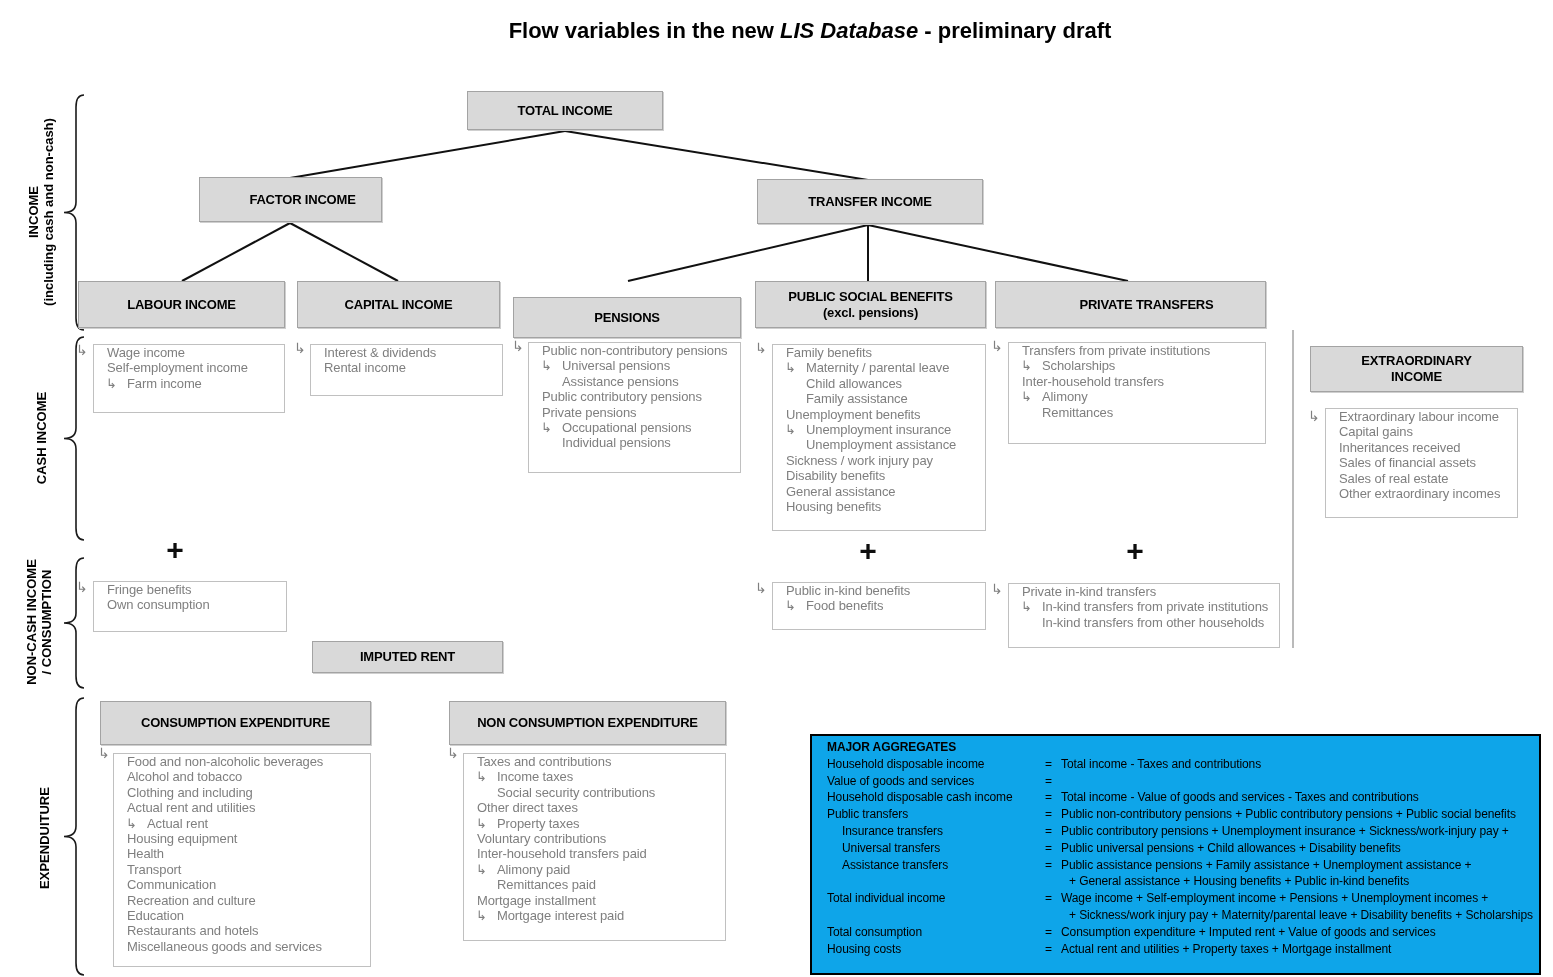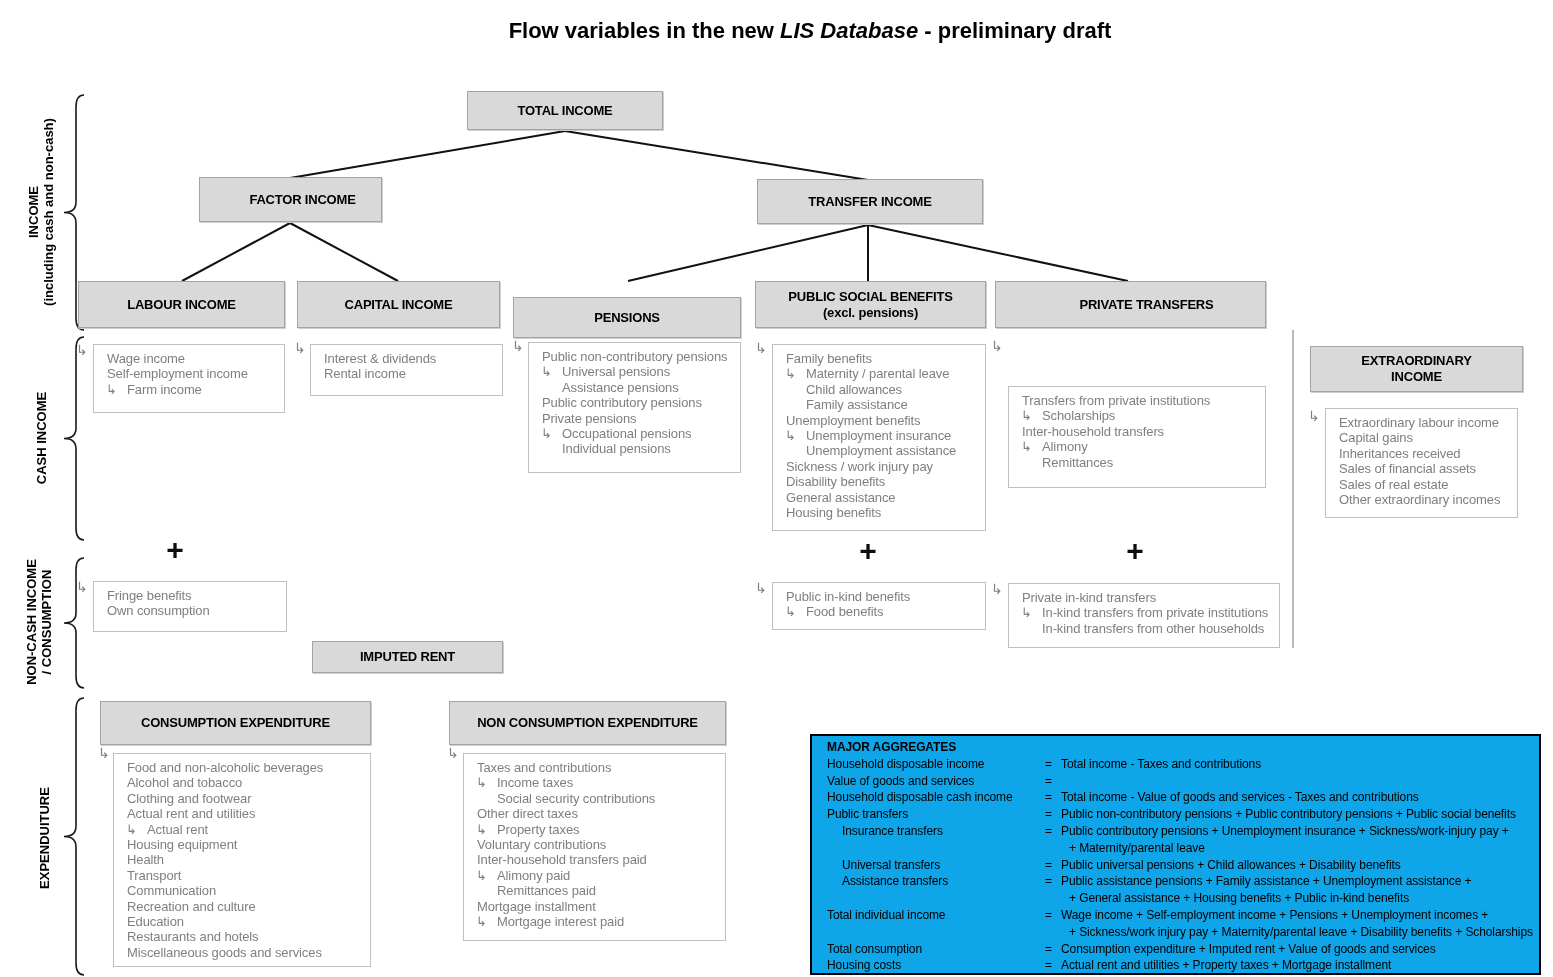--- a/index.html
+++ b/index.html
@@ -16,21 +16,21 @@
   svg.overlay { position:absolute; left:0; top:0; pointer-events:none; }
   .gbox {
     position:absolute; background:#d9d9d9; border:1px solid #a3a3a3;
     box-shadow:1px 1px 0 #cfcfcf;
     display:flex; flex-direction:column; align-items:center; justify-content:center;
     font-weight:bold; font-size:13px; line-height:16px; color:#000; text-align:center;
     letter-spacing:-0.2px; white-space:nowrap;
   }
   .dbox {
     position:absolute; background:#fff; border:1px solid #c0c0c0;
-    color:#7f7f7f; font-size:13px; line-height:15.4px; padding-top:6px;
+    color:#7f7f7f; font-size:13px; line-height:15.4px; 
     letter-spacing:-0.1px;
   }
   .li { padding-left:13px; white-space:nowrap; }
   .li.ind { padding-left:9px; }
   .li .arr, .li .sp { display:inline-block; width:24px; padding-left:3px; color:#7f7f7f; }
   .carr { position:absolute; color:#7f7f7f; font-size:14px; }
   .plus { position:absolute; width:34px; text-align:center; font-weight:bold; font-size:30px; color:#0d0d0d; }
   .sideline {
     position:absolute; transform:rotate(-90deg); text-align:center;
     font-weight:bold; font-size:13px; line-height:15px; color:#000; white-space:nowrap;
@@ -163,21 +163,21 @@
     <div class="li ind"><span class="sp"></span><span>Child allowances</span></div>
     <div class="li ind"><span class="sp"></span><span>Family assistance</span></div>
     <div class="li"><span>Unemployment benefits</span></div>
     <div class="li ind"><span class="arr">↳</span><span>Unemployment insurance</span></div>
     <div class="li ind"><span class="sp"></span><span>Unemployment assistance</span></div>
     <div class="li"><span>Sickness / work injury pay</span></div>
     <div class="li"><span>Disability benefits</span></div>
     <div class="li"><span>General assistance</span></div>
     <div class="li"><span>Housing benefits</span></div>
   </div>
-<div class="dbox" style="left:1008px; top:342px; width:258px; height:102px;margin-top:44px;">
+<div class="dbox" style="left:1008px; top:342px; width:258px; height:102px;">
     <div class="li"><span>Transfers from private institutions</span></div>
     <div class="li ind"><span class="arr">↳</span><span>Scholarships</span></div>
     <div class="li"><span>Inter-household transfers</span></div>
     <div class="li ind"><span class="arr">↳</span><span>Alimony</span></div>
     <div class="li ind"><span class="sp"></span><span>Remittances</span></div>
   </div>
 <div class="dbox" style="left:1325px; top:408px; width:193px; height:110px;">
     <div class="li"><span>Extraordinary labour income</span></div>
     <div class="li"><span>Capital gains</span></div>
     <div class="li"><span>Inheritances received</span></div>
@@ -194,21 +194,21 @@
     <div class="li ind"><span class="arr">↳</span><span>Food benefits</span></div>
   </div>
 <div class="dbox" style="left:1008px; top:583px; width:272px; height:65px;">
     <div class="li"><span>Private in-kind transfers</span></div>
     <div class="li ind"><span class="arr">↳</span><span>In-kind transfers from private institutions</span></div>
     <div class="li ind"><span class="sp"></span><span>In-kind transfers from other households</span></div>
   </div>
 <div class="dbox" style="left:113px; top:753px; width:258px; height:214px;">
     <div class="li"><span>Food and non-alcoholic beverages</span></div>
     <div class="li"><span>Alcohol and tobacco</span></div>
-    <div class="li"><span>Clothing and footwear</span></div>
+    <div class="li"><span>Clothing and including</span></div>
     <div class="li"><span>Actual rent and utilities</span></div>
     <div class="li ind"><span class="arr">↳</span><span>Actual rent</span></div>
     <div class="li"><span>Housing equipment</span></div>
     <div class="li"><span>Health</span></div>
     <div class="li"><span>Transport</span></div>
     <div class="li"><span>Communication</span></div>
     <div class="li"><span>Recreation and culture</span></div>
     <div class="li"><span>Education</span></div>
     <div class="li"><span>Restaurants and hotels</span></div>
     <div class="li"><span>Miscellaneous goods and services</span></div>
@@ -253,21 +253,20 @@
         <div class="agg-eq">=</div>
         <div class="agg-def">
           <div>Public non-contributory pensions + Public contributory pensions  + Public social benefits</div>
         </div>
       </div>
       <div class="agg-row ind">
         <div class="agg-label">Insurance transfers</div>
         <div class="agg-eq">=</div>
         <div class="agg-def">
           <div>Public contributory pensions + Unemployment insurance + Sickness/work-injury pay +</div>
-          <div>+ Maternity/parental leave</div>
         </div>
       </div>
       <div class="agg-row ind">
         <div class="agg-label">Universal transfers</div>
         <div class="agg-eq">=</div>
         <div class="agg-def">
           <div>Public universal pensions + Child allowances + Disability benefits</div>
         </div>
       </div>
       <div class="agg-row ind">

